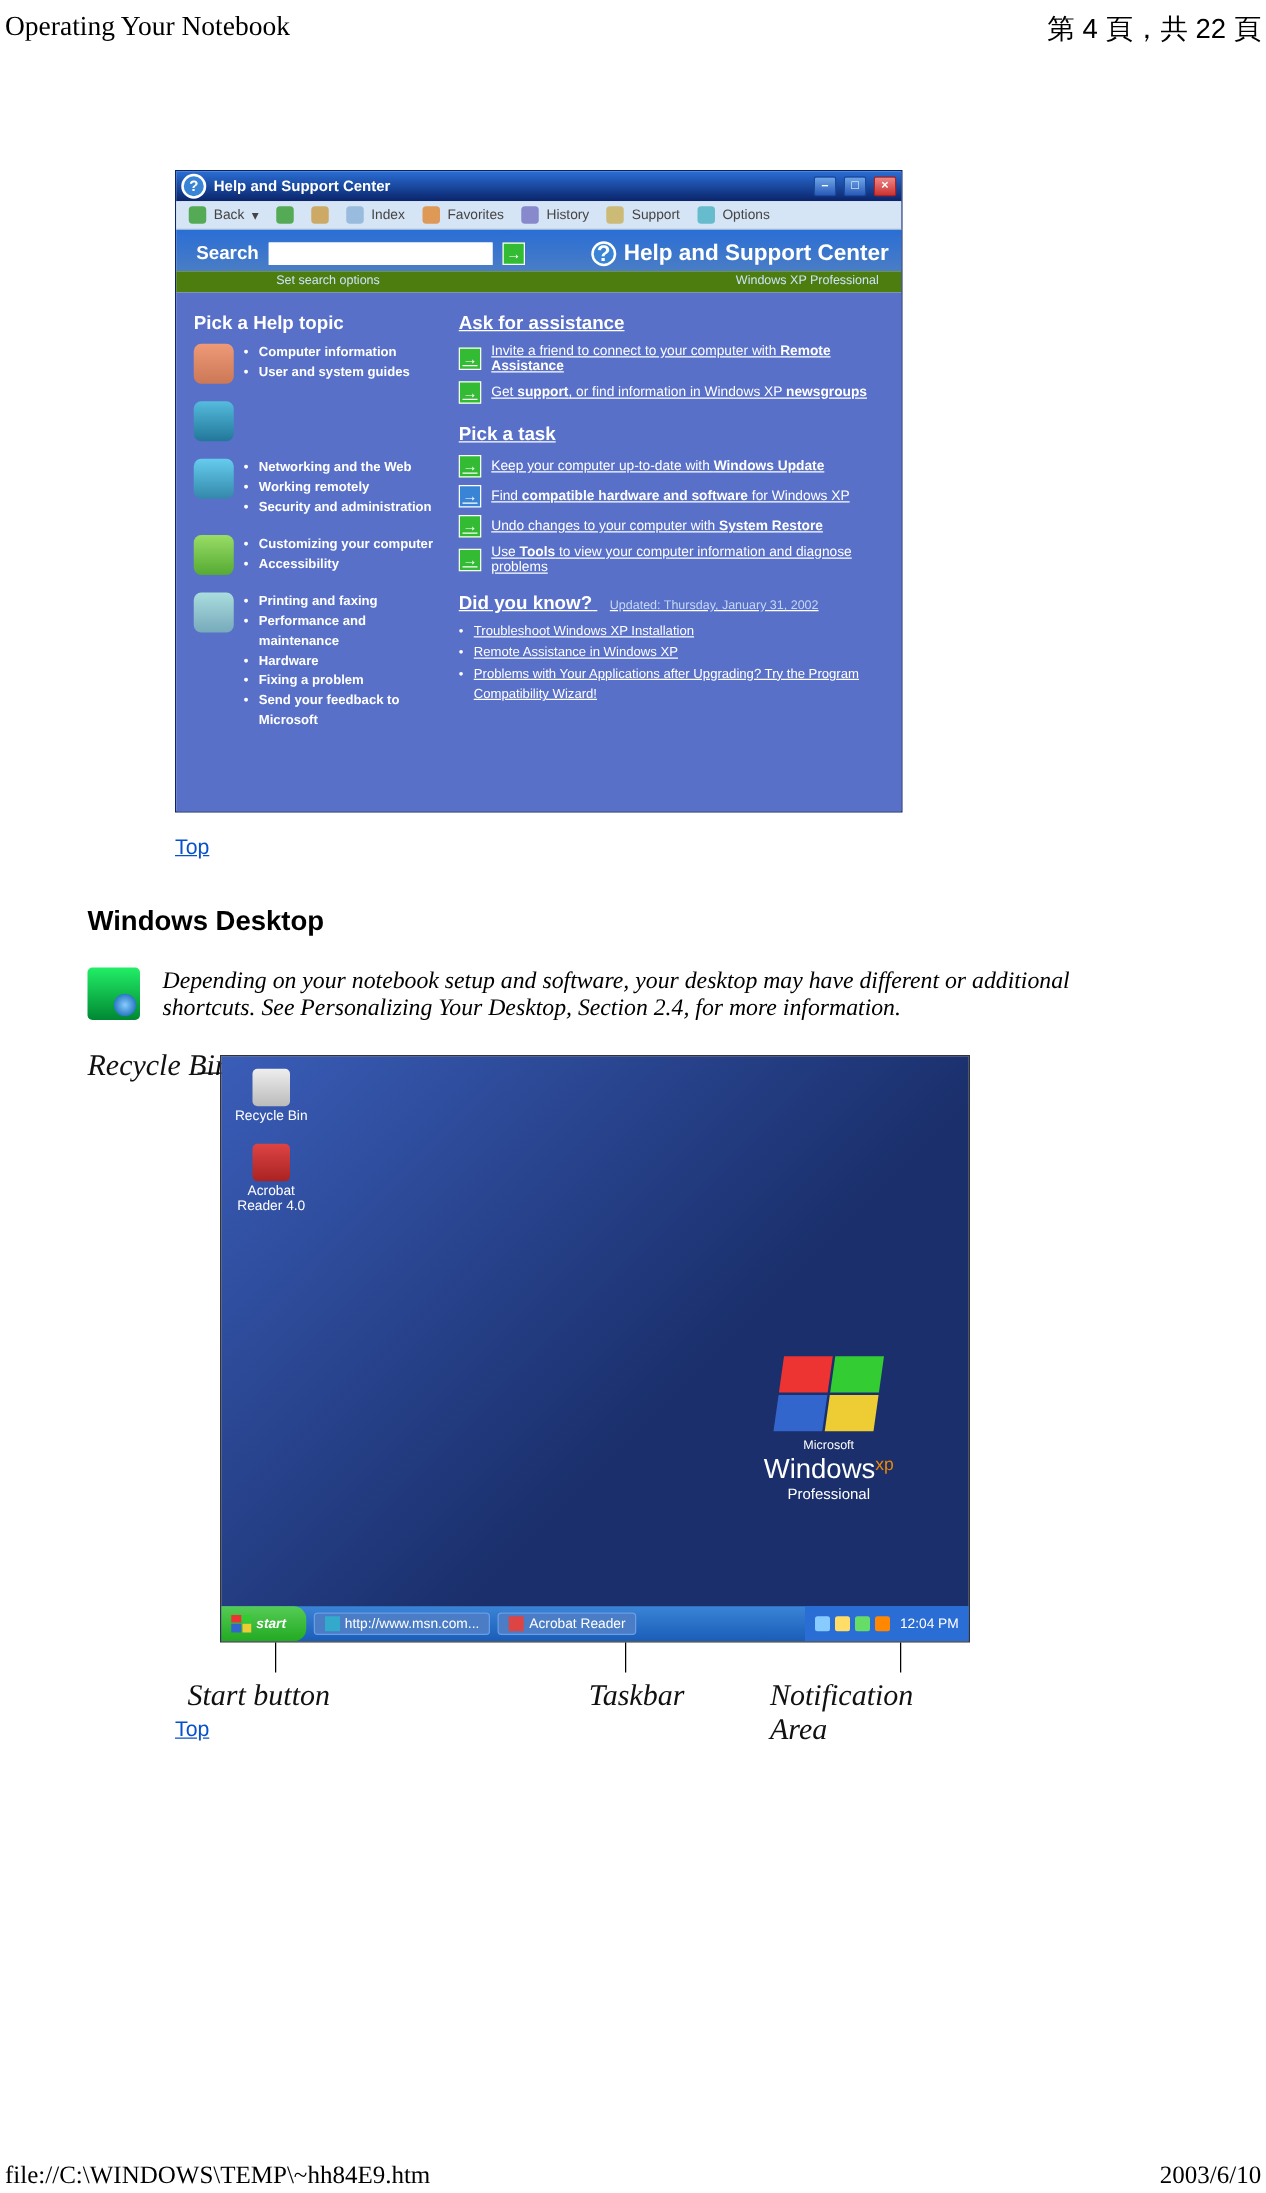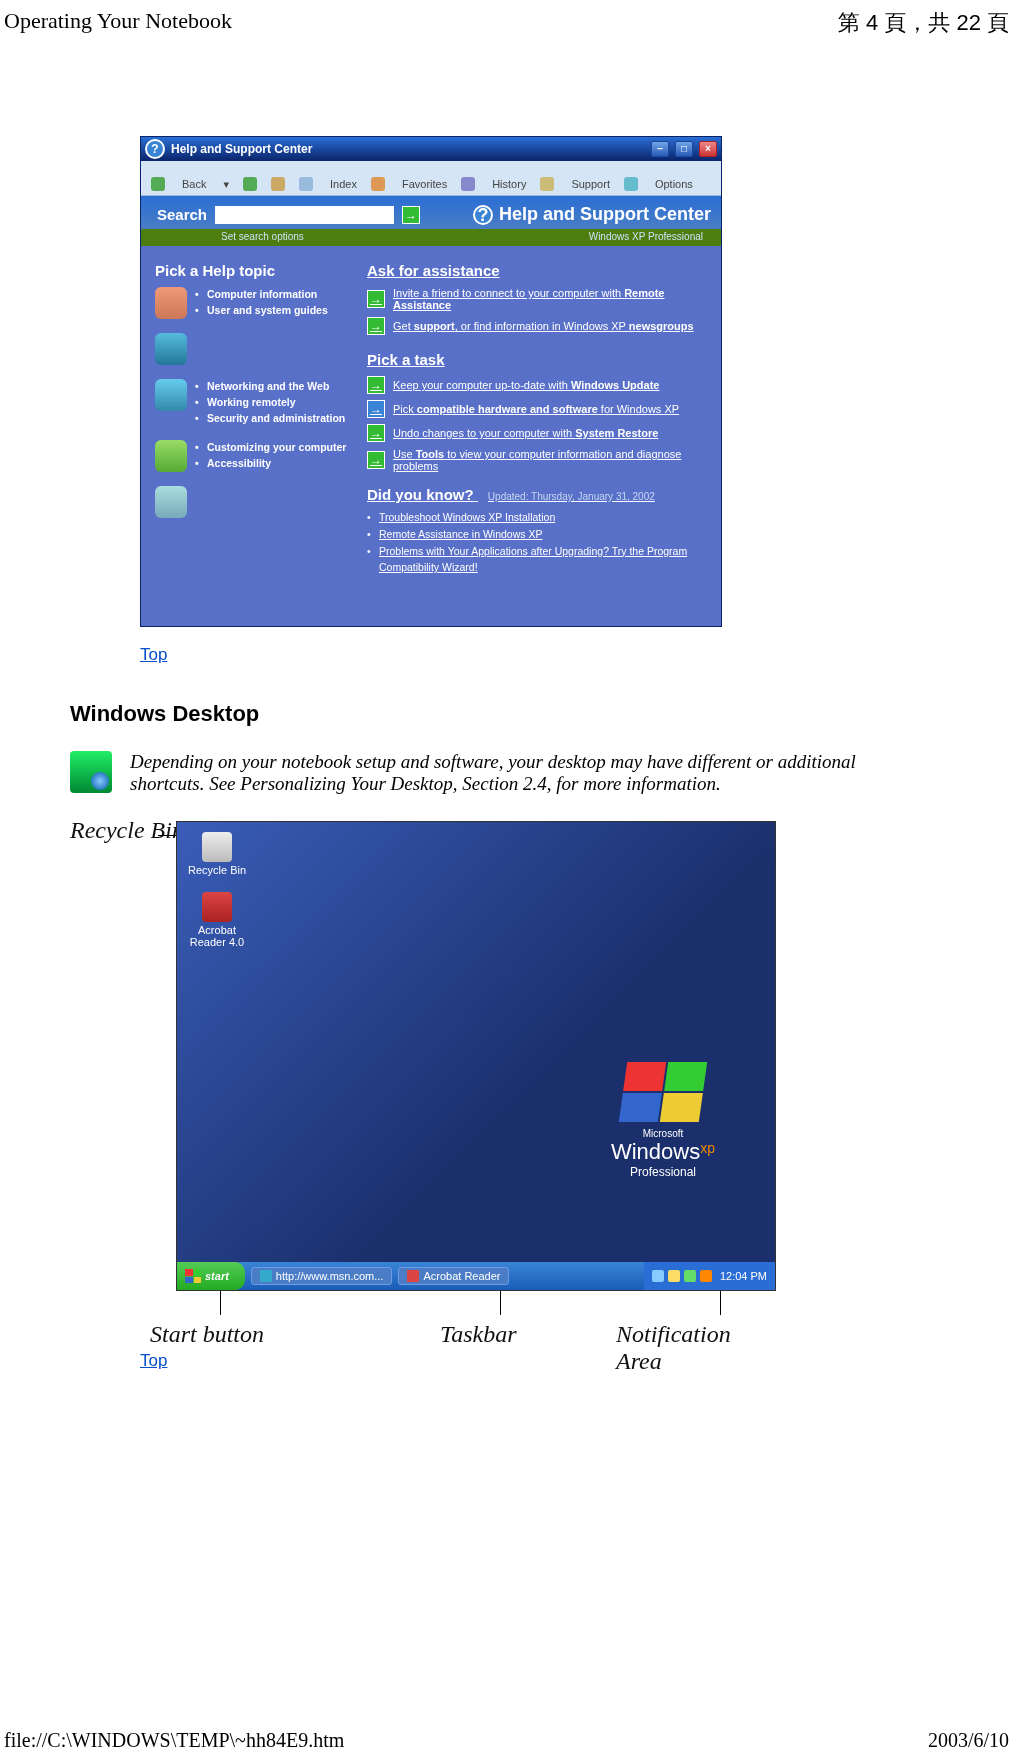--- a/index.html
+++ b/index.html
@@ -66,24 +66,23 @@
     background: #d6e5f5;
     border-bottom: 1px solid #9cb7d8;
     padding: 3px 6px;
     display: flex;
     align-items: center;
     gap: 6px;
     color: #666;
     font-size: 11px;
   }
   .tb-btn {
-    display: flex; align-items: center; gap: 17px;
+    display: flex; align-items: center; gap: 6px;
     padding: 1px 4px;
     color: #444;
-    margin-top: 12px;
   }
   .tb-icon {
     width: 14px; height: 14px;
     background: #6b8; border-radius: 3px;
   }
   .tb-icon.back{background:#5a5;}
   .tb-icon.home{background:#ca6;}
   .tb-icon.index{background:#9bd;}
   .tb-icon.fav{background:#d95;}
   .tb-icon.hist{background:#88c;}
@@ -183,21 +182,21 @@
     position:relative;
     width:680px;
     margin:26px 0 0 30px;
     font-family:Arial,sans-serif;
   }
   .annot{
     position:absolute;font-style:italic;color:#111;font-size:24px;font-family:"Times New Roman",serif;
   }
   .annot.recycle{left:-30px;top:-4px;}
   .annot.startlbl{left:50px;top:500px;}
-  .annot.tasklbl{left:340px;top:500px;}
+  .annot.tasklbl{left:371px;top:500px;}
   .annot.notif{left:516px;top:500px;}
   .annot-line{position:absolute;background:#000;height:1px;}
   .annot-line.v{width:1px;}
   .desktop{
     margin-left:76px;
     width:600px;height:470px;
     background:linear-gradient(135deg,#3a5db8,#1a2f6b 60%);
     position:relative;border:1px solid #333;
     overflow:hidden;
   }
@@ -328,20 +327,27 @@
         </div>
         <div class="topic-group">
           <div class="topic-icon g4"></div>
           <ul class="topic-list">
             <li>Customizing your computer</li>
             <li>Accessibility</li>
           </ul>
         </div>
         <div class="topic-group">
           <div class="topic-icon g5"></div>
+          <ul class="topic-list">
+            <li>Printing and faxing</li>
+            <li>Performance and maintenance</li>
+            <li>Hardware</li>
+            <li>Fixing a problem</li>
+            <li>Send your feedback to Microsoft</li>
+          </ul>
         </div>
       </div>
 
       <div class="hsc-right">
         <div class="sec-title">Ask for assistance</div>
         <div class="task-row">
           <span class="task-icon">→</span>
           <span class="assist-text"><span>Invite a friend to connect to your computer with </span><strong>Remote Assistance</strong></span>
         </div>
         <div class="task-row">
@@ -349,21 +355,21 @@
           <span class="assist-text"><span>Get </span><strong>support</strong><span>, or find information in Windows XP </span><strong>newsgroups</strong></span>
         </div>
 
         <div class="sec-title" style="margin-top:16px;">Pick a task</div>
         <div class="task-row">
           <span class="task-icon">→</span>
           <span class="assist-text"><span>Keep your computer up-to-date with </span><strong>Windows Update</strong></span>
         </div>
         <div class="task-row">
           <span class="task-icon blue">→</span>
-          <span class="assist-text"><span>Pick </span><strong>compatible hardware and software</strong><span> for Windows XP</span></span>
+          <span class="assist-text"><span>Find </span><strong>compatible hardware and software</strong><span> for Windows XP</span></span>
         </div>
         <div class="task-row">
           <span class="task-icon">→</span>
           <span class="assist-text"><span>Undo changes to your computer with </span><strong>System Restore</strong></span>
         </div>
         <div class="task-row">
           <span class="task-icon">→</span>
           <span class="assist-text"><span>Use </span><strong>Tools</strong><span> to view your computer information and diagnose problems</span></span>
         </div>
 

